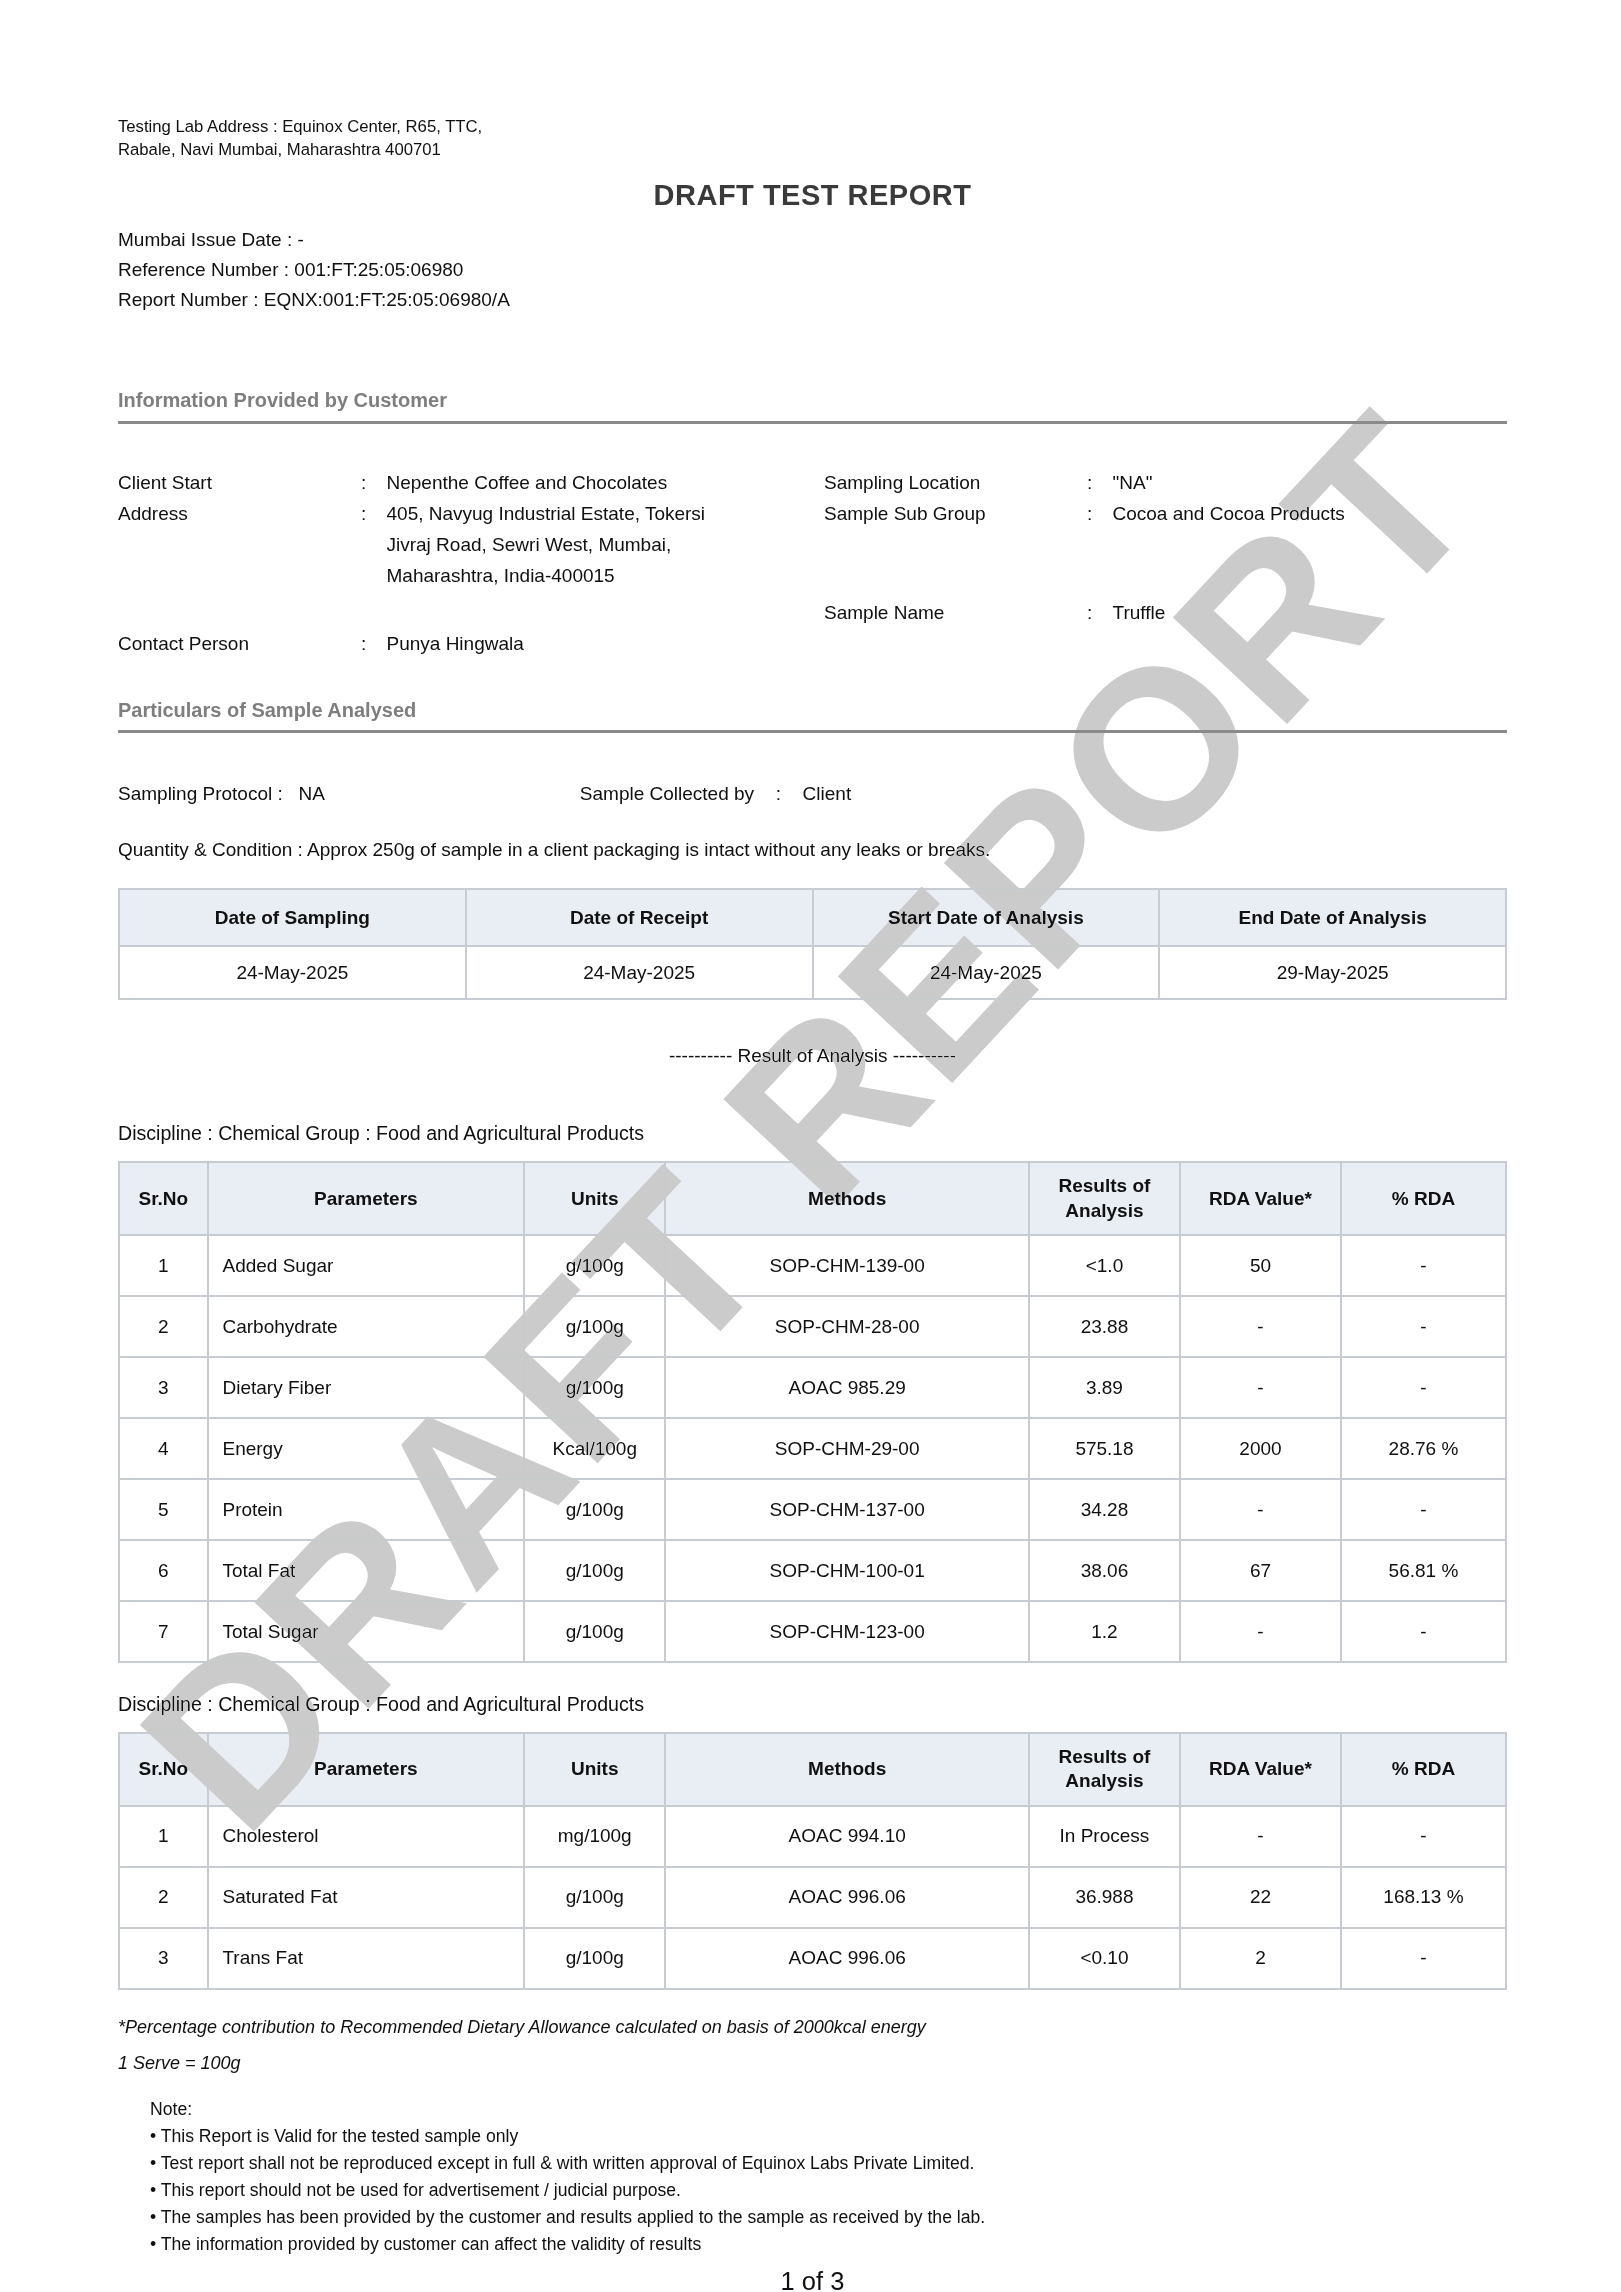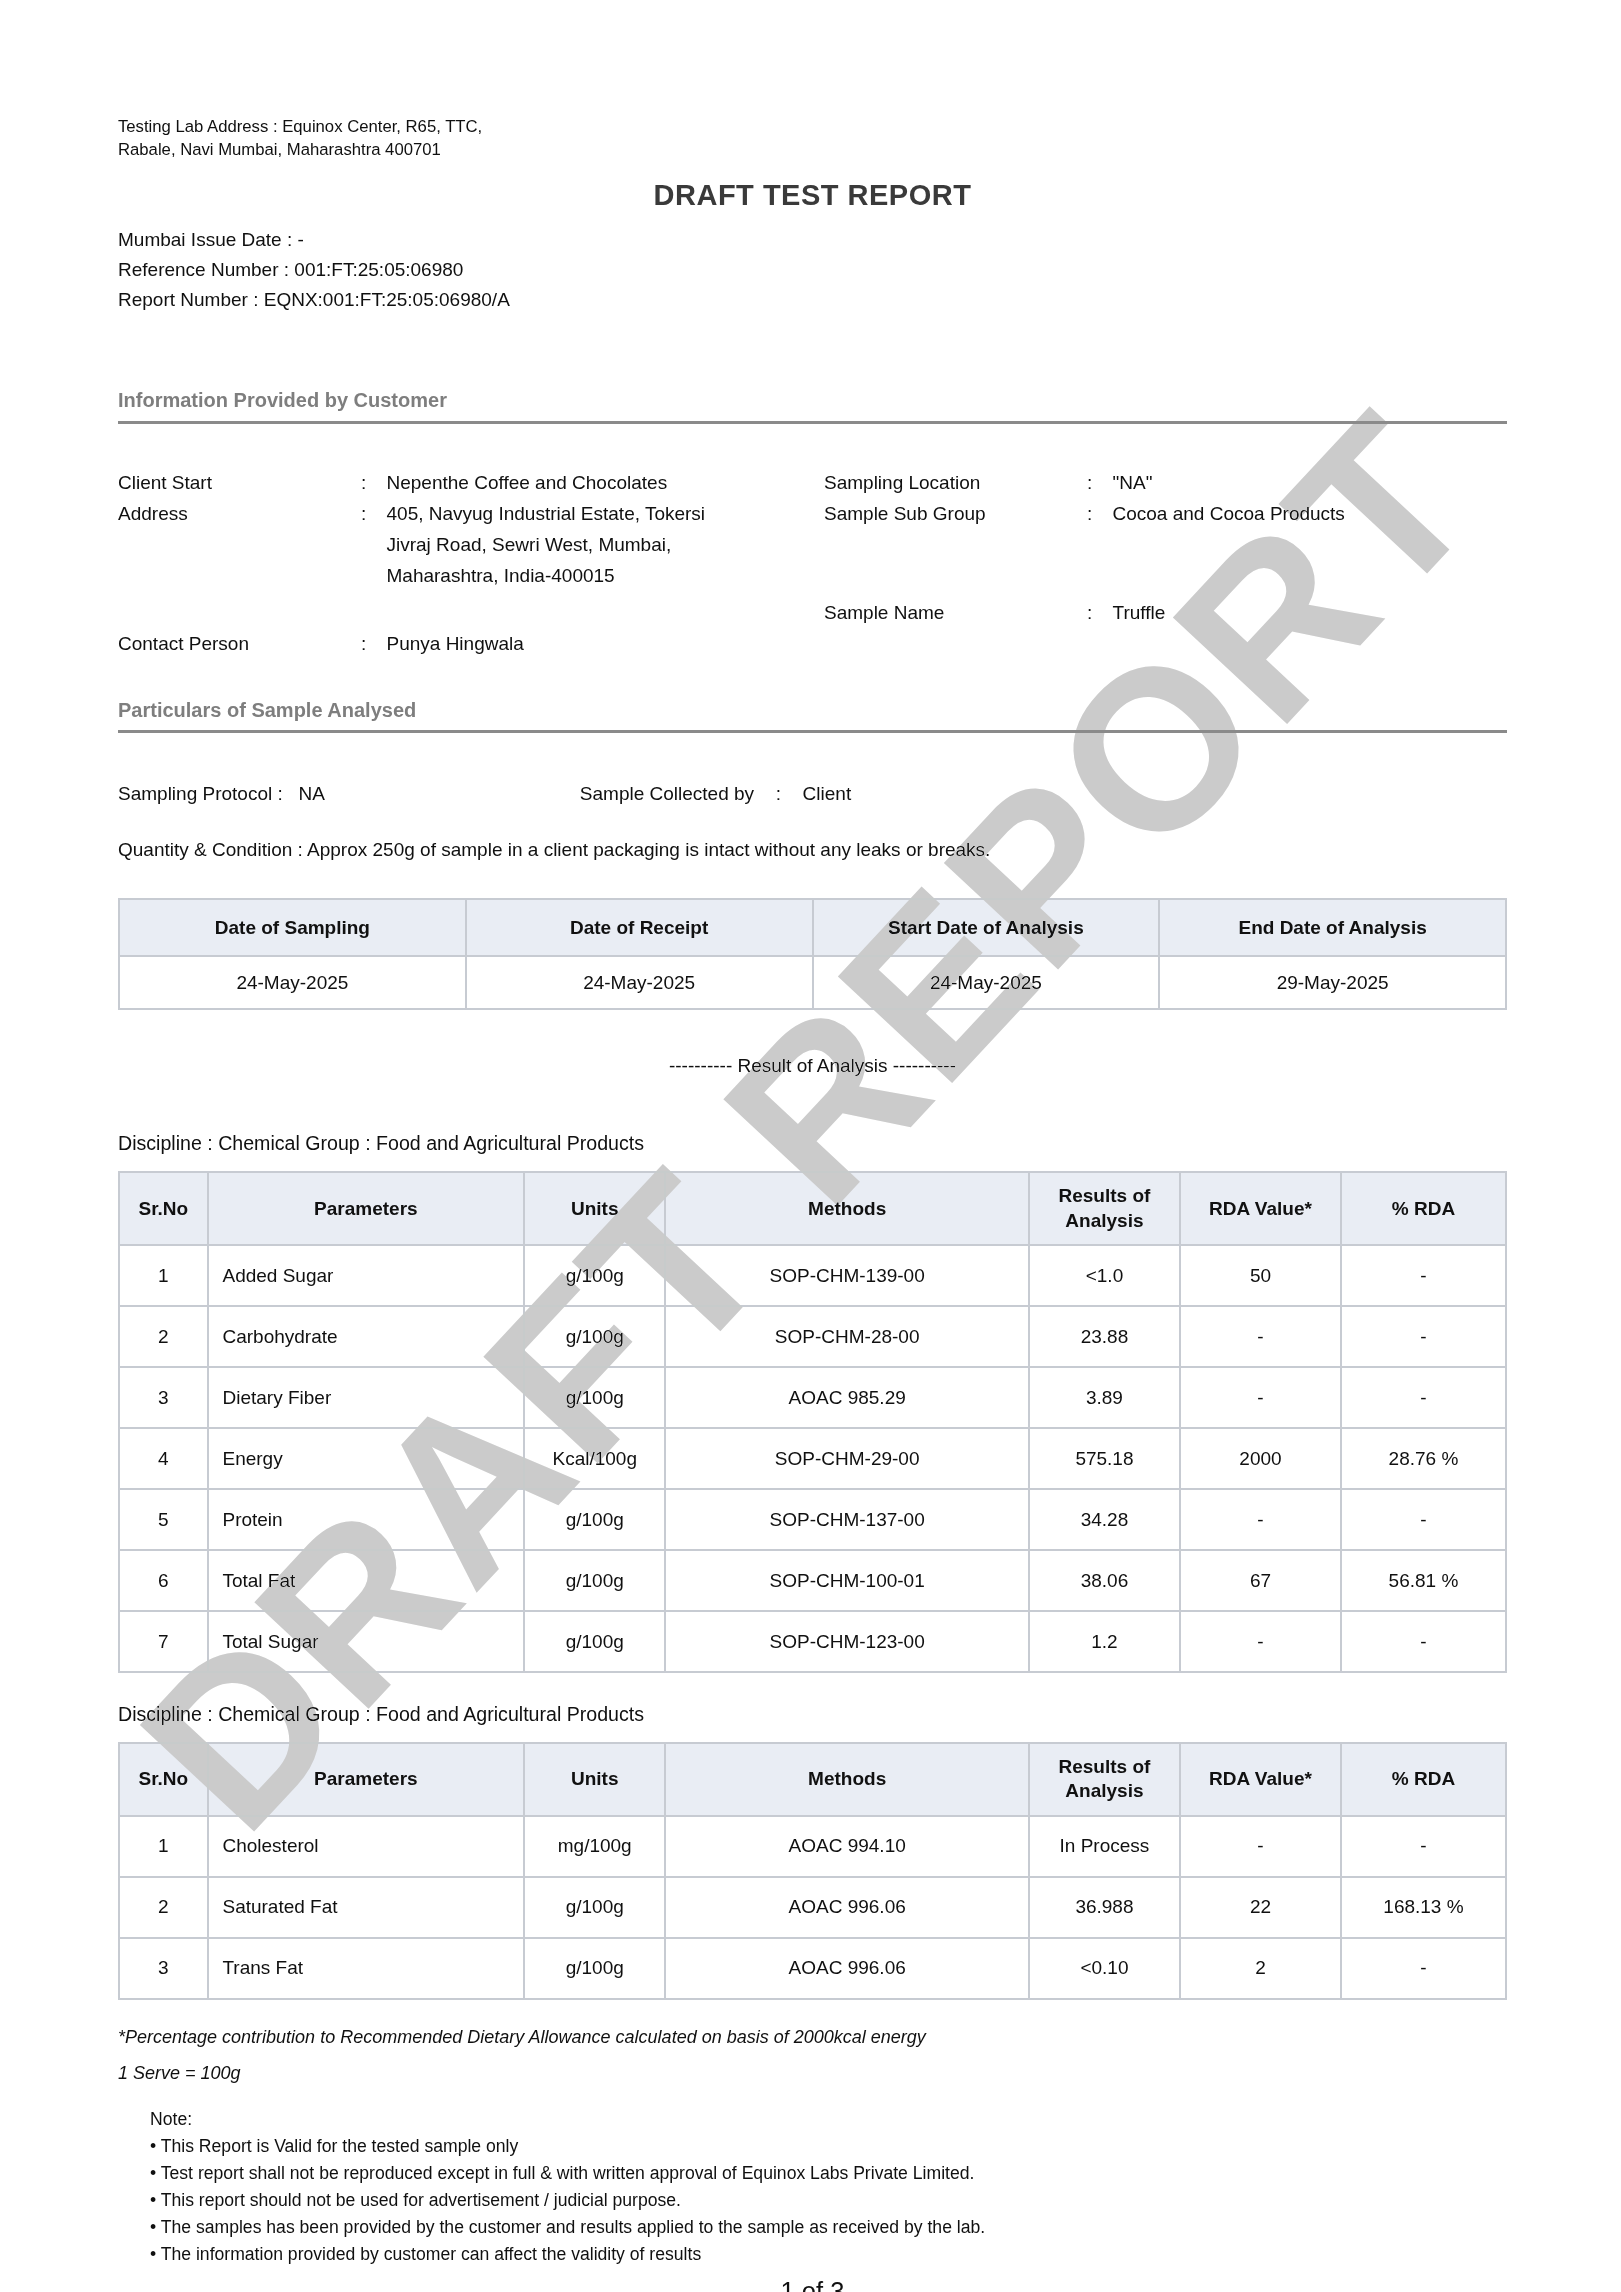--- a/index.html
+++ b/index.html
@@ -48,21 +48,21 @@
   .sp-label{flex:none;}
   .sp-value{flex:none;margin-left:15.7px;}
   .sp-spacer{flex:none;width:255px;}
   .sc-label{flex:none;}
   .sc-colon{flex:none;margin-left:21.6px;}
   .sc-value{flex:none;margin-left:21.6px;}
   .quantity{margin-top:25.5px;font-size:19px;line-height:31px;}
   table{width:100%;border-collapse:collapse;border:2.9px solid #979797;}
   th,td{border:2px solid #c7cbd2;font-size:19px;text-align:center;vertical-align:middle;}
   th{background:#e9edf4;font-weight:bold;color:#111111;line-height:24.5px;}
-  .date-table{margin-top:33px;padding-left:40px;}
+  .date-table{margin-top:23px;padding-left:40px;}
   .date-table th{height:53px;}
   .date-table td{height:49px;}
   .roa-line{margin-top:45px;text-align:center;font-size:19px;}
   .discipline{margin-top:53px;font-size:19.6px;line-height:27.4px;}
   .discipline2{margin-top:27.4px;}
   .results-table{margin-top:13.7px;}
   .results-table th{height:71px;padding:0 5.9px;}
   .results-table td{height:57px;}
   .results-table td:nth-child(2){text-align:left;padding-left:13.7px;}
   .footnote{margin-top:25.5px;font-size:18px;font-style:italic;line-height:25.5px;}

